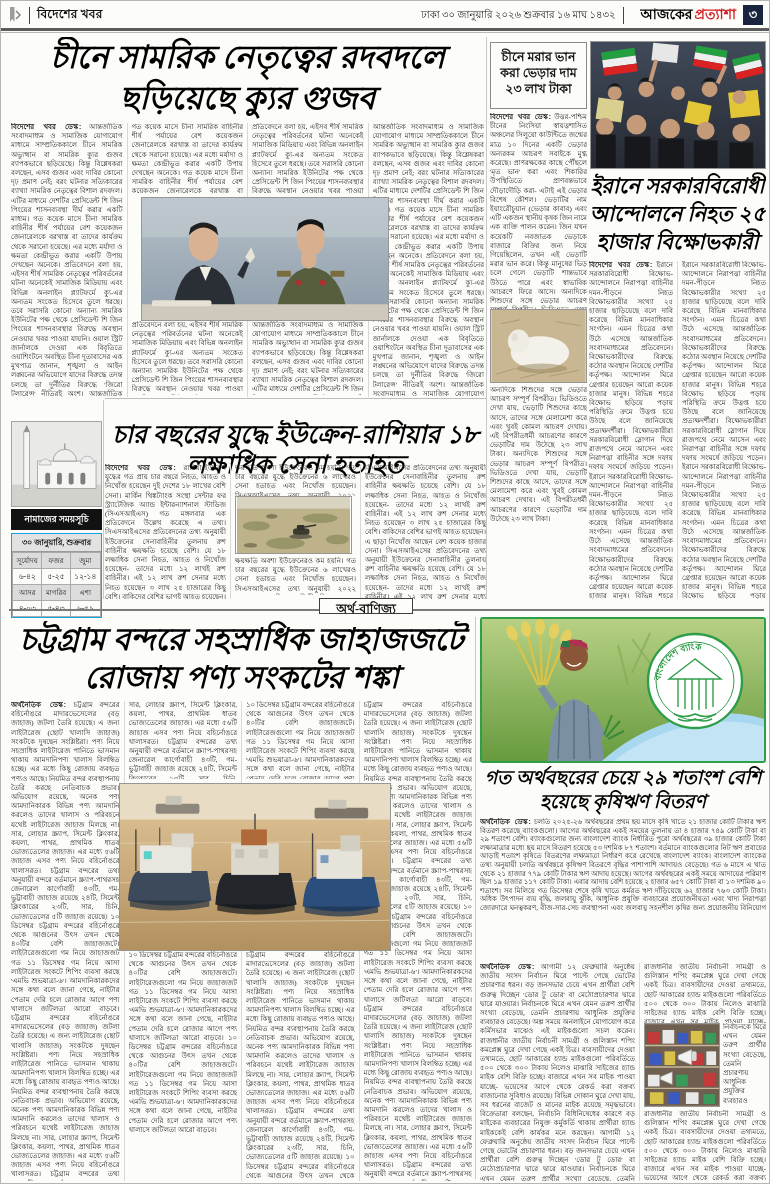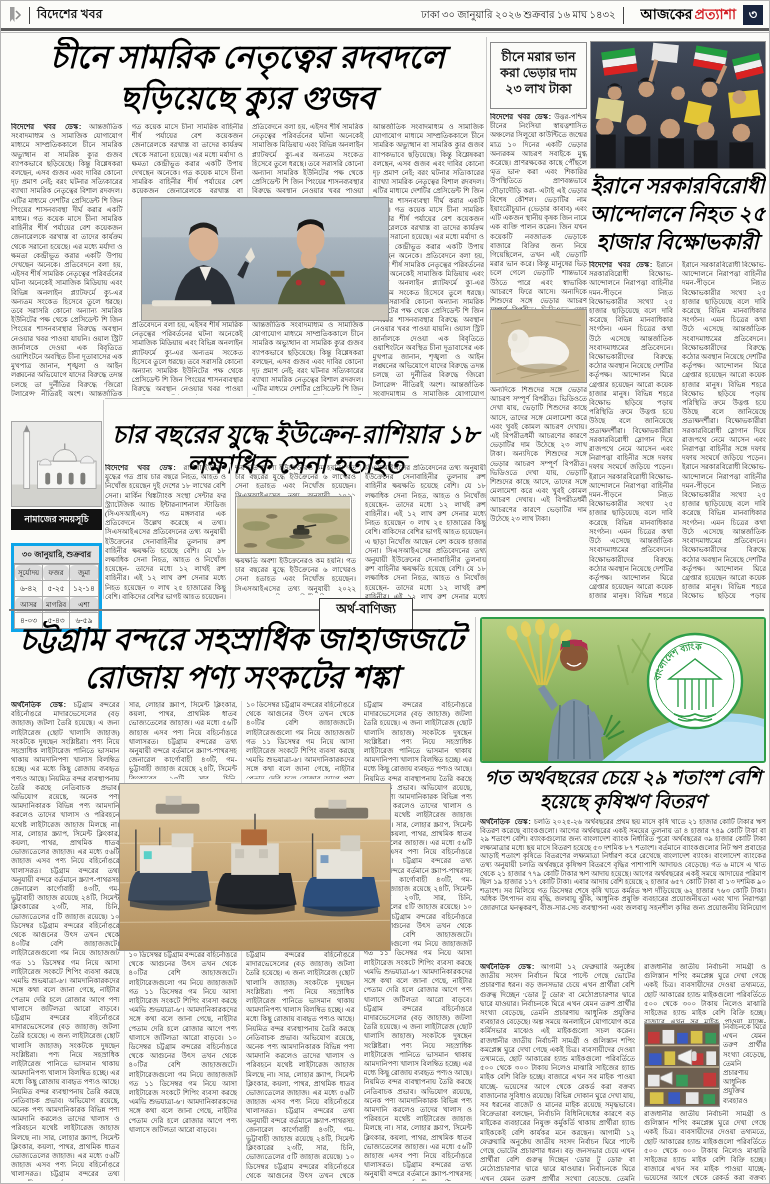--- a/index.html
+++ b/index.html
@@ -50,30 +50,30 @@
   .ph-xi{position:absolute;left:140px;top:196px;width:248px;height:124px;}
   .ph-protest{position:absolute;left:589px;top:40px;width:176px;height:128px;}
   .ph-ships{position:absolute;left:118px;top:782px;width:272px;height:168px;}
   .sp-xi{height:128px;}
   .sp-ships{height:172px;}
   
   .vrule{position:absolute;width:1px;background:#c9c9c9;}
   .hrule-ukr{position:absolute;left:104px;top:397px;width:381px;height:1px;background:#bdbdbd;}
   
   .div-line{position:absolute;left:8px;top:608px;width:755px;height:2px;background:#7b7b7b;}
-  .div-label{position:absolute;left:318px;top:597px;width:94px;height:34px;background:#fdfdfb;border:1px solid #3d3d3d;
+  .div-label{position:absolute;left:318px;top:597px;width:94px;height:16px;background:#fdfdfb;border:1px solid #3d3d3d;
              font-size:12.5px;font-weight:bold;text-align:center;line-height:21px;box-sizing:border-box;}
   
   .prayer{position:absolute;left:10px;top:420px;width:91px;}
   .prayer-title{background:#121212;color:#fff;font-size:9px;font-weight:bold;text-align:center;padding:3px 0;margin-top:2px;}
-  .prayer-box{border:3px solid #0ea5e9;margin-top:13px;}
+  .prayer-box{border:1px solid #0ea5e9;margin-top:3px;}
   .p-date{background:#e2e2e2;font-weight:bold;text-align:center;font-size:8px;padding:2px 0;border-bottom:1px solid #9a9a9a;}
   .p-table{width:100%;border-collapse:collapse;}
   .p-table td{border:1px solid #aaa;text-align:center;font-size:7.5px;padding:1.5px 0;}
-  .p-table .hd{background:#dcdcdc;font-size:7px;border-radius:6px;}
+  .p-table .hd{background:#dcdcdc;font-size:7px;}
   
   .agri-box{position:absolute;left:479px;top:616px;width:286px;height:146px;border:2px solid #2f9e49;
             border-radius:3px;box-sizing:border-box;overflow:hidden;}
   svg{display:block;}
 </style>
 </head>
 <body>
 
 <div id="page">
 

